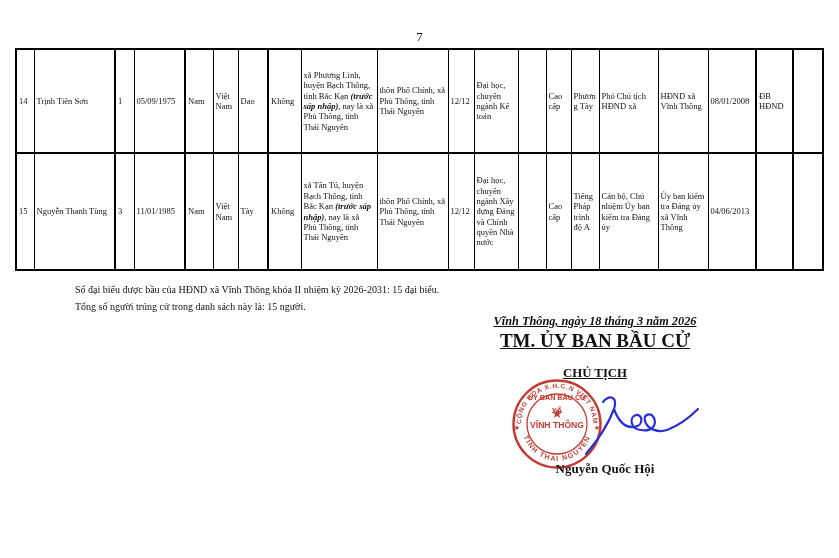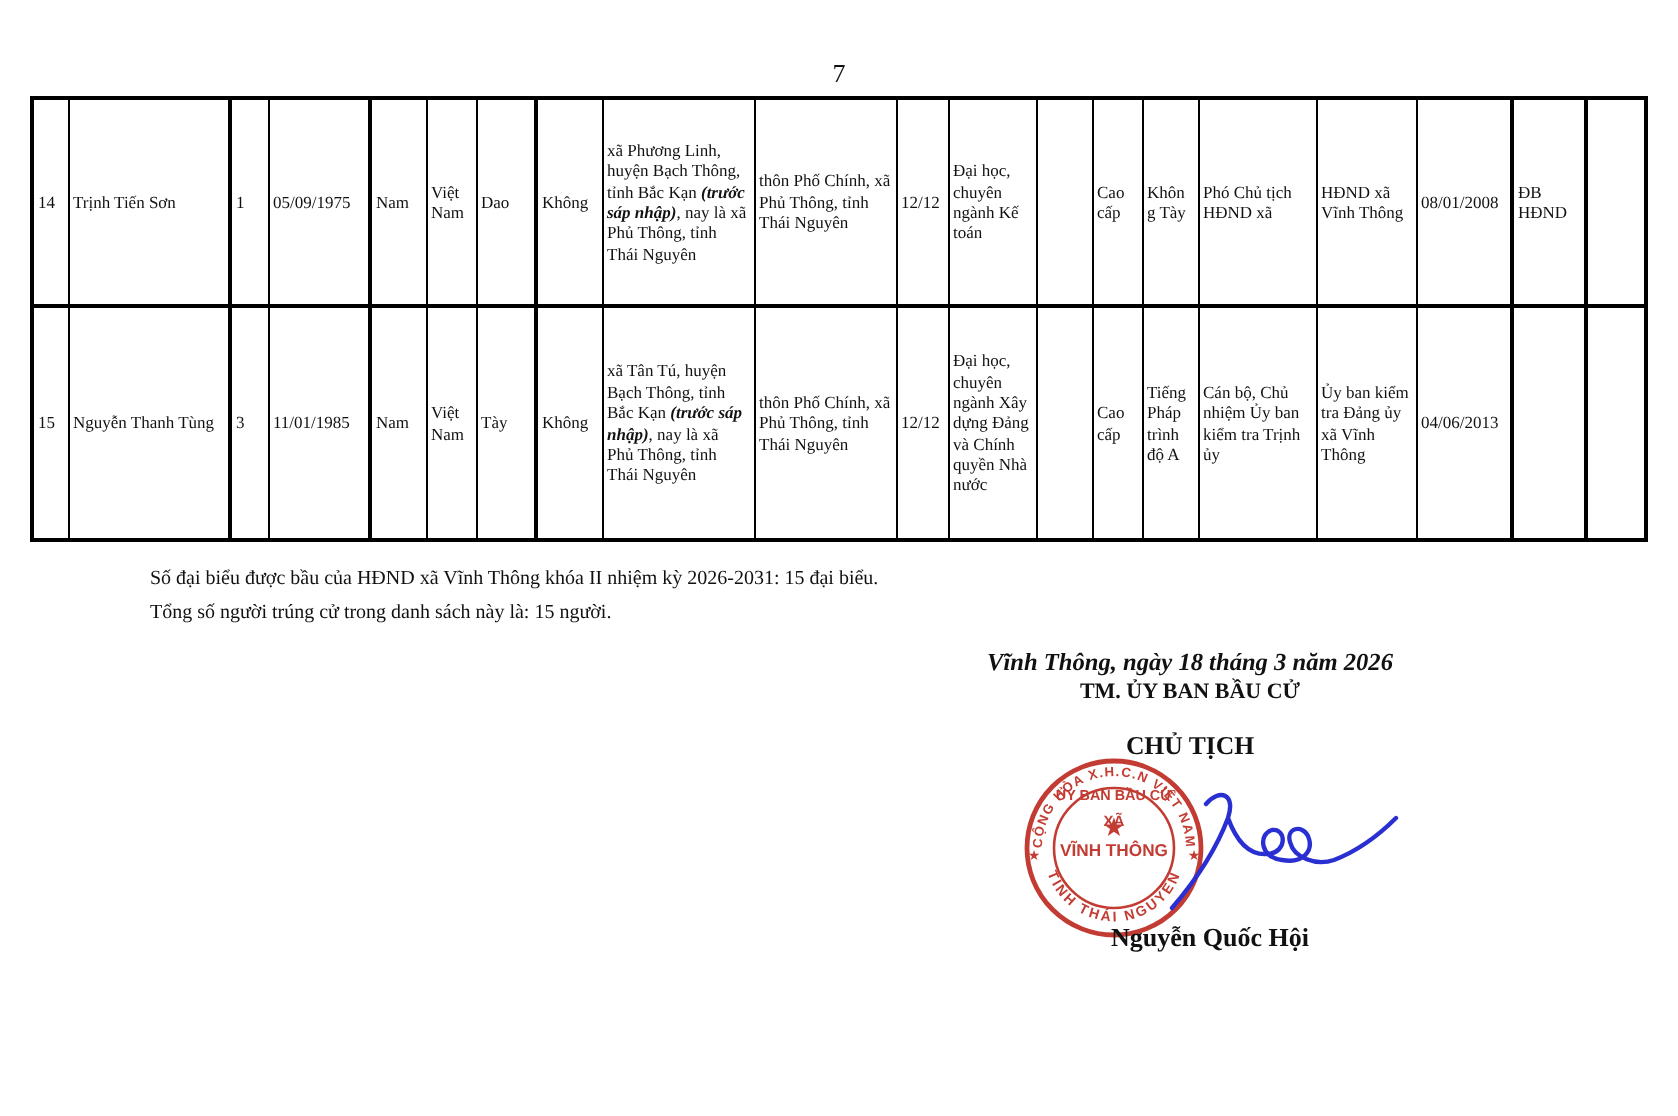--- a/index.html
+++ b/index.html
@@ -31,24 +31,24 @@
   tr.row-a{height:104px;}
   tr.row-a td{border-bottom-width:2px;}
   tr.row-b{height:117px;}
   td.name-cell{font-size:9px;}
   .bi{font-style:italic;font-weight:bold;}
   .summary{
     position:absolute;left:75px;top:281px;width:620px;
     font-size:10px;line-height:17px;
   }
   .sig-head{
-    position:absolute;left:440px;top:324px;width:310px;text-align:center;z-index:1;
+    position:absolute;left:440px;top:314px;width:310px;text-align:center;z-index:1;text-decoration:underline;
   }
   .sig-date{font-style:italic;font-weight:bold;font-size:12.3px;}
-  .sig-tm{font-weight:bold;font-size:11px;margin-top:1px;}
+  .sig-tm{font-weight:bold;font-size:19px;margin-top:1px;}
   .sig-title{font-weight:bold;font-size:12.8px;margin-top:14px;}
   .sig-name{
     position:absolute;left:520px;top:461px;width:170px;text-align:center;
     font-weight:bold;font-size:13px;z-index:4;
   }
   svg.stamp{position:absolute;left:497px;top:364px;width:120px;height:120px;z-index:2;opacity:.93;}
   svg.stamp .ring-outer{fill:none;stroke:var(--stamp-red);stroke-width:2.4;}
   svg.stamp .ring-inner{fill:none;stroke:var(--stamp-red);stroke-width:1.3;}
   svg.stamp .ring-text{
     font-family:"Liberation Sans","DejaVu Sans",sans-serif;
@@ -109,21 +109,21 @@
       <td class="bl">Nam</td>
       <td>Việt Nam</td>
       <td>Dao</td>
       <td class="bl">Không</td>
       <td><span>xã Phương Linh, huyện Bạch Thông, tỉnh Bắc Kạn </span><span class="bi">(trước sáp nhập)</span><span>, nay là xã Phủ Thông, tỉnh Thái Nguyên</span></td>
       <td>thôn Phố Chính, xã Phủ Thông, tỉnh Thái Nguyên</td>
       <td>12/12</td>
       <td>Đại học, chuyên ngành Kế toán</td>
       <td></td>
       <td>Cao cấp</td>
-      <td>Không Tày</td>
+      <td>Phương Tày</td>
       <td>Phó Chủ tịch HĐND xã</td>
       <td>HĐND xã Vĩnh Thông</td>
       <td>08/01/2008</td>
       <td class="bl">ĐB HĐND</td>
       <td class="bl"></td>
     </tr>
     <tr class="row-b">
       <td>15</td>
       <td class="name-cell">Nguyễn Thanh Tùng</td>
       <td class="bl">3</td>
@@ -132,21 +132,21 @@
       <td>Việt Nam</td>
       <td>Tày</td>
       <td class="bl">Không</td>
       <td><span>xã Tân Tú, huyện Bạch Thông, tỉnh Bắc Kạn </span><span class="bi">(trước sáp nhập)</span><span>, nay là xã Phủ Thông, tỉnh Thái Nguyên</span></td>
       <td>thôn Phố Chính, xã Phủ Thông, tỉnh Thái Nguyên</td>
       <td>12/12</td>
       <td>Đại học, chuyên ngành Xây dựng Đảng và Chính quyền Nhà nước</td>
       <td></td>
       <td>Cao cấp</td>
       <td>Tiếng Pháp trình độ A</td>
-      <td>Cán bộ, Chủ nhiệm Ủy ban kiểm tra Trịnh ủy</td>
+      <td>Cán bộ, Chủ nhiệm Ủy ban kiểm tra Đảng ủy</td>
       <td>Ủy ban kiểm tra Đảng ủy xã Vĩnh Thông</td>
       <td>04/06/2013</td>
       <td class="bl"></td>
       <td class="bl"></td>
     </tr>
   </tbody>
     </table>
 
   <div class="summary">
     <div>Số đại biểu được bầu của HĐND xã Vĩnh Thông khóa II nhiệm kỳ 2026-2031: 15 đại biểu.</div>

